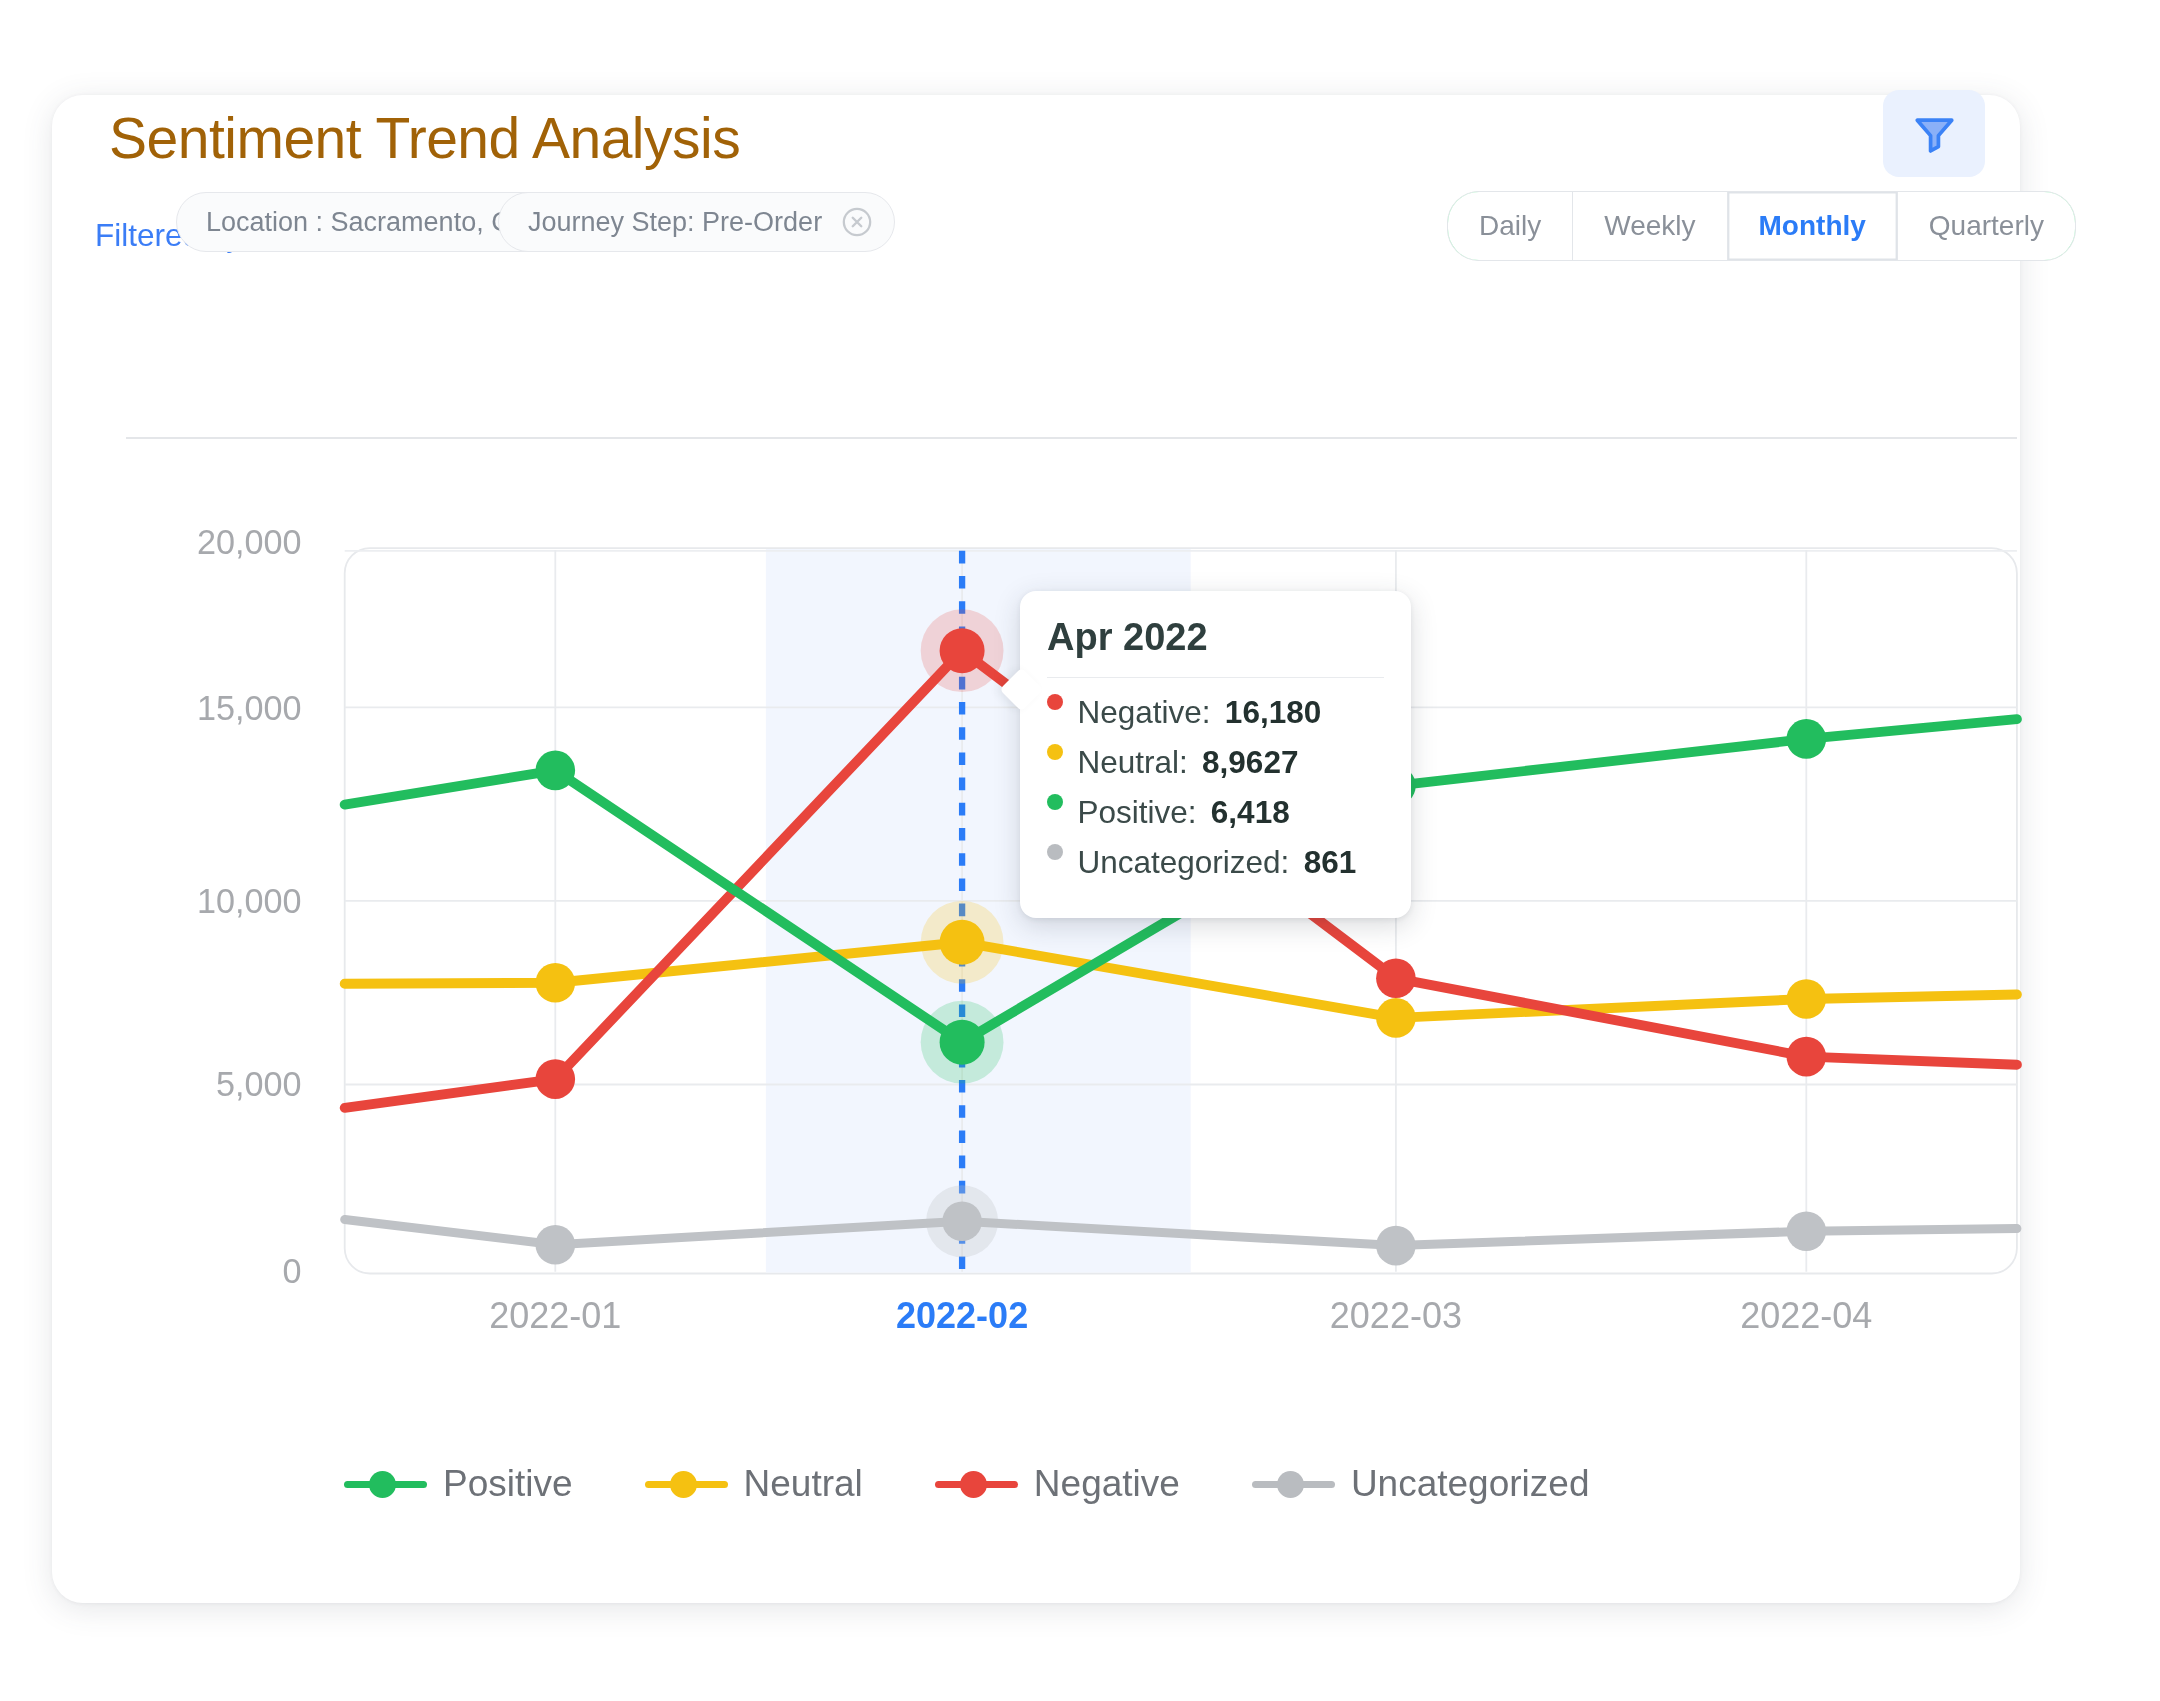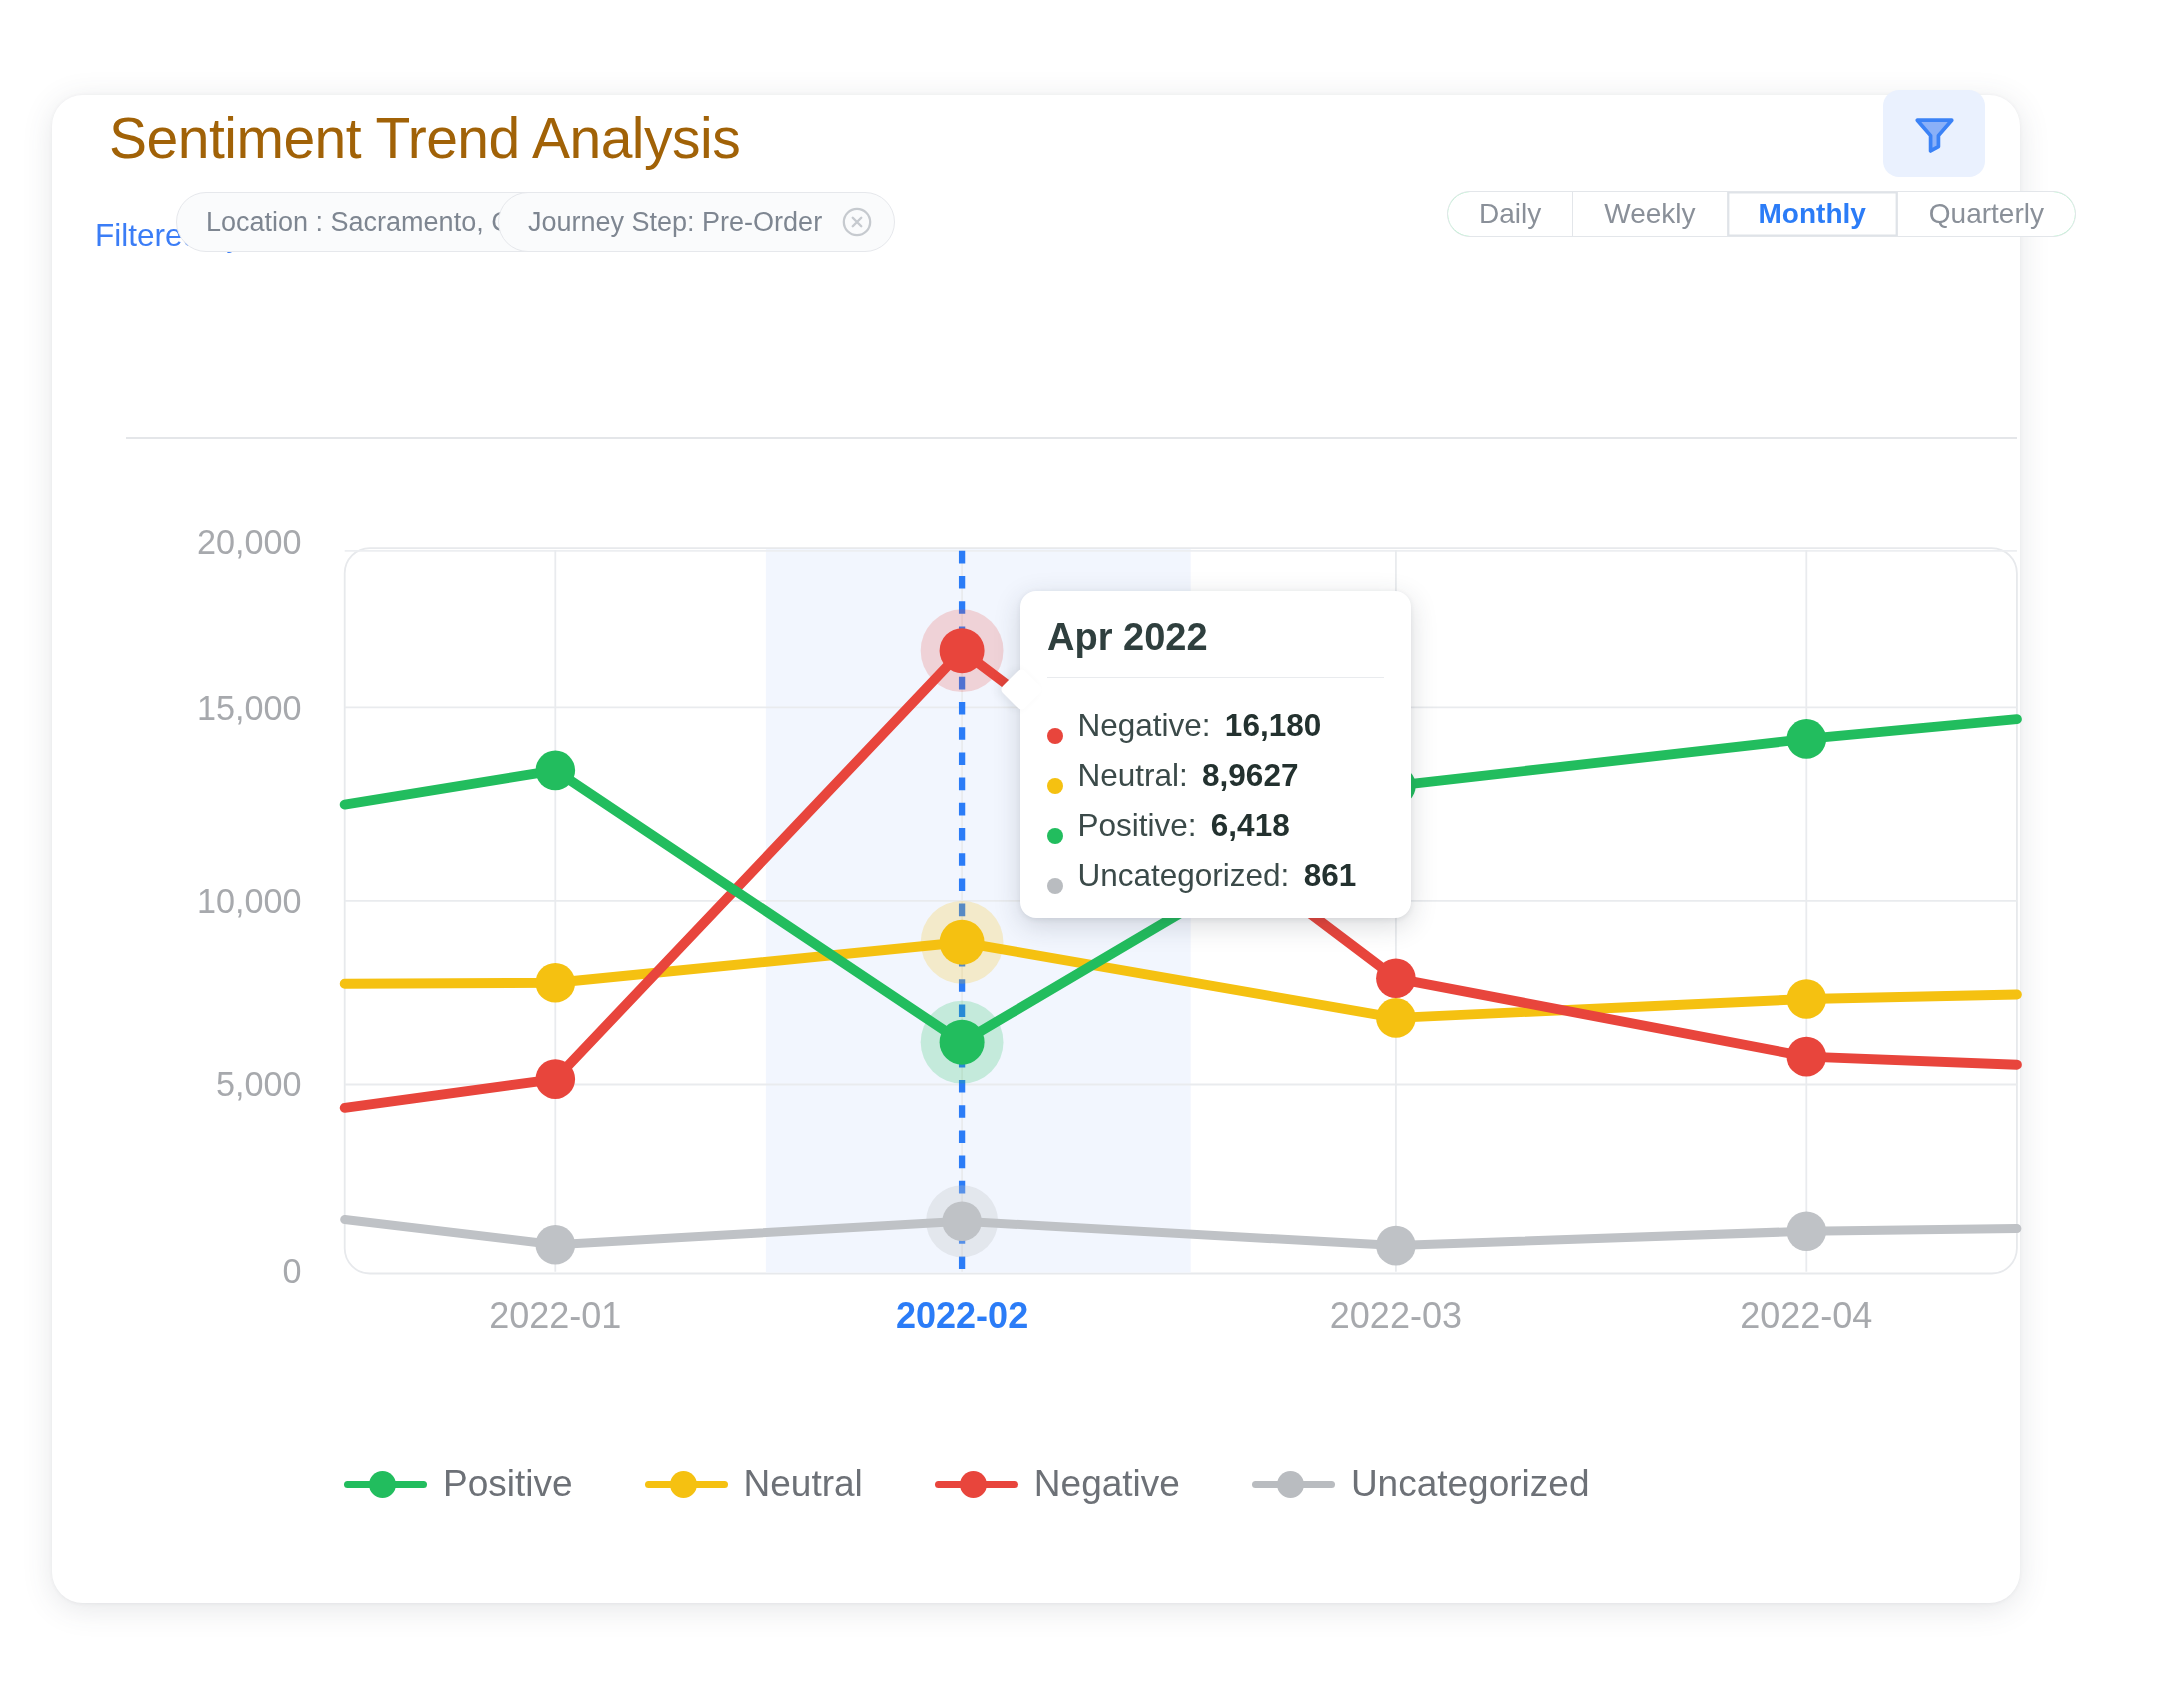--- a/index.html
+++ b/index.html
@@ -96,21 +96,21 @@
     cursor: pointer;
   }
   #chip-0 { left: 176px; }
   #chip-1 { left: 498px; }
 
   
   .segmented {
     position: absolute;
     left: 1447px;
     top: 191px;
-    height: 46px;
+    height: 70px;
     display: flex;
     border: 1.4px solid #e3e6ea;
     border-radius: 32px;
     overflow: hidden;
     background: #86efac;
   }
   .seg-item {
     display: flex;
     align-items: center;
     justify-content: center;
@@ -200,21 +200,21 @@
     white-space: nowrap;
   }
   .tt-hr {
     height: 1.4px;
     background: #e9ebee;
     margin-bottom: 16px;
   }
   .tt-row {
     position: relative;
     display: flex;
-    align-items: flex-end;
+    align-items: flex-start;
     gap: 14.4px;
     height: 50px;
     white-space: nowrap;
   }
   .tt-dot {
     width: 16px;
     height: 16px;
     border-radius: 50%;
     flex: 0 0 16px;
   }

